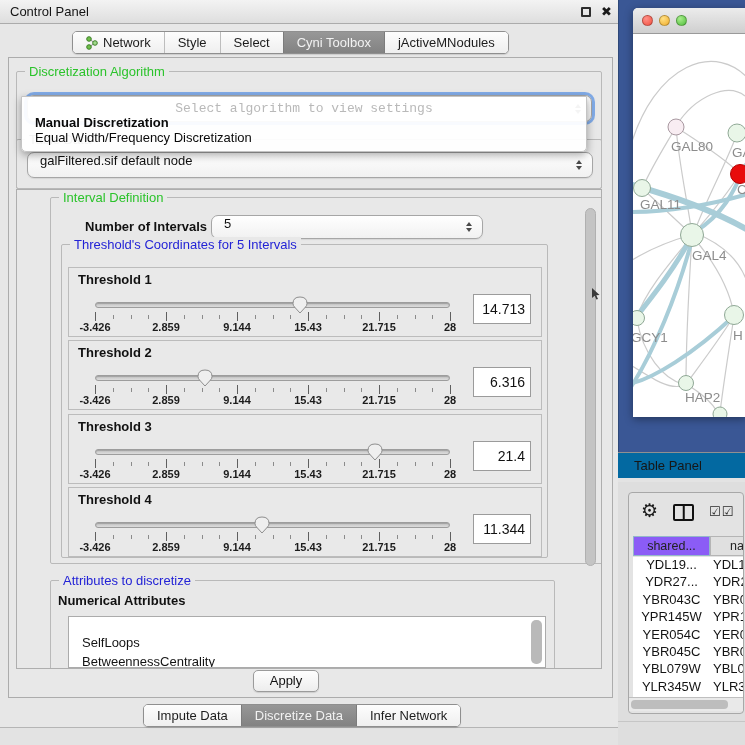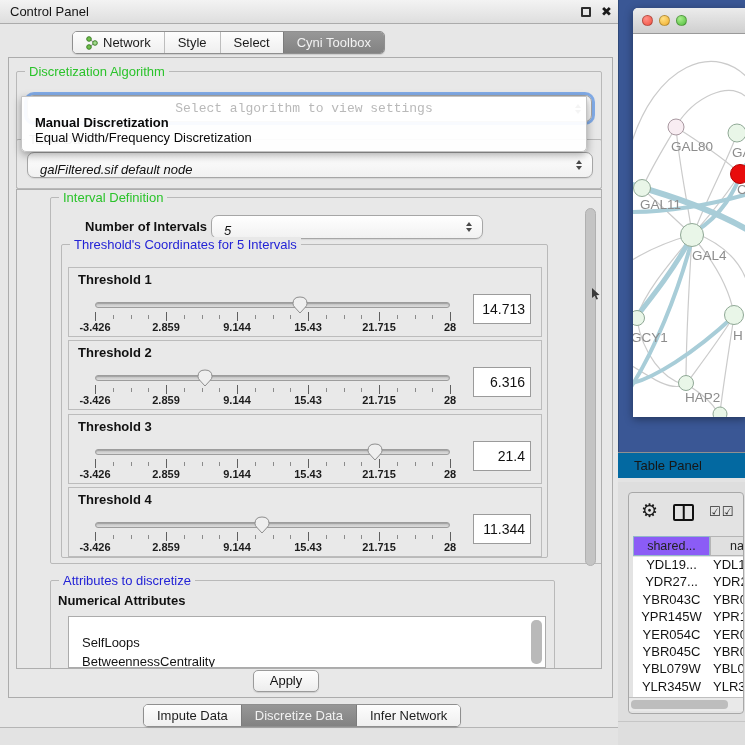--- a/index.html
+++ b/index.html
@@ -23,21 +23,21 @@
   .seg svg { margin-right:5px; }
 
   .mainpanel { position:absolute; left:8px; top:57px; width:605px; height:641px; border:1px solid #ACACAC; background:#E8E8E8; }
 
   .group { position:absolute; border:1px solid #B9B9B9; border-radius:2px; }
   .group-label { position:absolute; top:-8px; left:8px; background:#E8E8E8; padding:0 4px; font-size:13px; }
   .lbl-green { color:#2BC32B; }
   .lbl-blue { color:#2323D6; }
   .lbl-dark { color:#333; }
 
-  .combo { position:absolute; background:linear-gradient(#FFFFFF,#F1F1F1); border:1px solid #A6A6A6; border-radius:7px; font-size:13px; color:#111; display:flex; align-items:flex-end; padding-left:12px; box-shadow:0 1px 1px rgba(0,0,0,.08);font-style:italic; }
+  .combo { position:absolute; background:linear-gradient(#FFFFFF,#F1F1F1); border:1px solid #A6A6A6; border-radius:7px; font-size:13px; color:#111; display:flex; align-items:flex-start; padding-left:12px; box-shadow:0 1px 1px rgba(0,0,0,.08); }
   .combo-arrows { position:absolute; right:10px; top:50%; transform:translateY(-50%); display:flex; flex-direction:column; gap:2px; }
   .arr-up { width:0; height:0; border-left:3.5px solid transparent; border-right:3.5px solid transparent; border-bottom:4.5px solid #4A4A4A; }
   .arr-dn { width:0; height:0; border-left:3.5px solid transparent; border-right:3.5px solid transparent; border-top:4.5px solid #4A4A4A; }
   .focusring { box-shadow:0 0 0 3px rgba(110,160,230,.85); }
 
   .popup { position:absolute; left:4px; top:24px; width:566px; height:56px; z-index:30; background:rgba(255,255,255,.94); border:1px solid #C4C4C4; border-radius:0 0 5px 5px; box-shadow:0 3px 9px rgba(0,0,0,.35); padding-top:4px; }
   .popup-ph { text-align:center; font-size:13px; color:#B9B9B9; height:14px;font-family:Liberation Mono, monospace; }
   .popup-opt { font-size:13px; color:#0A0A0A; padding-left:13px; height:15px; line-height:15px; }
   .popup-opt.bold { font-weight:bold; }
 
@@ -116,20 +116,23 @@
           <span>Network</span>
         </div>
         <div class="seg">
           <span>Style</span>
         </div>
         <div class="seg">
           <span>Select</span>
         </div>
         <div class="seg sel">
           <span>Cyni Toolbox</span>
+        </div>
+        <div class="seg">
+          <span>jActiveMNodules</span>
         </div>
       </div>
 
     <div class="mainpanel" style="position:absolute;">
 
       <div class="group" style="left:7px; top:13px; width:586px; height:118px;">
         <span class="group-label lbl-green">Discretization Algorithm</span>
         <div class="combo focusring" style="left:10px; top:23px; width:565px; height:27px;">
           <span class="combo-arrows">
               <span class="arr-up"></span>

